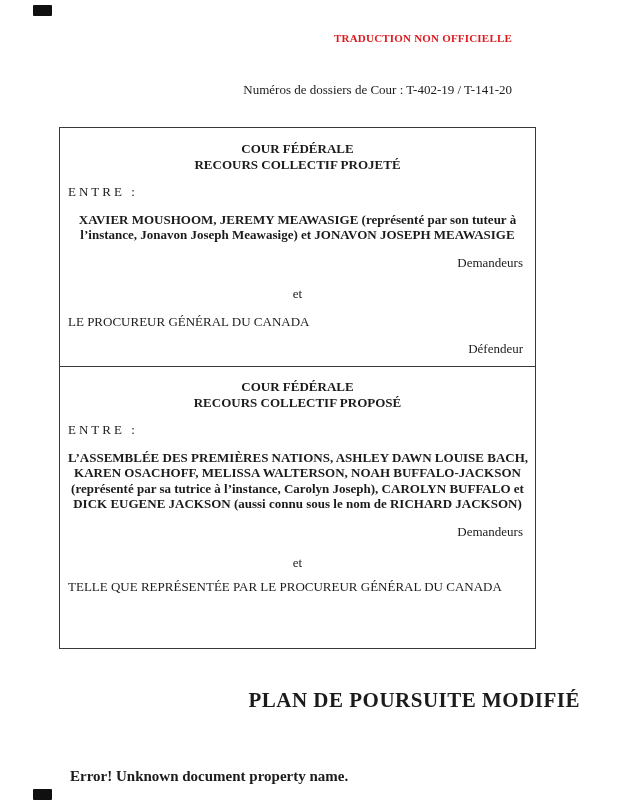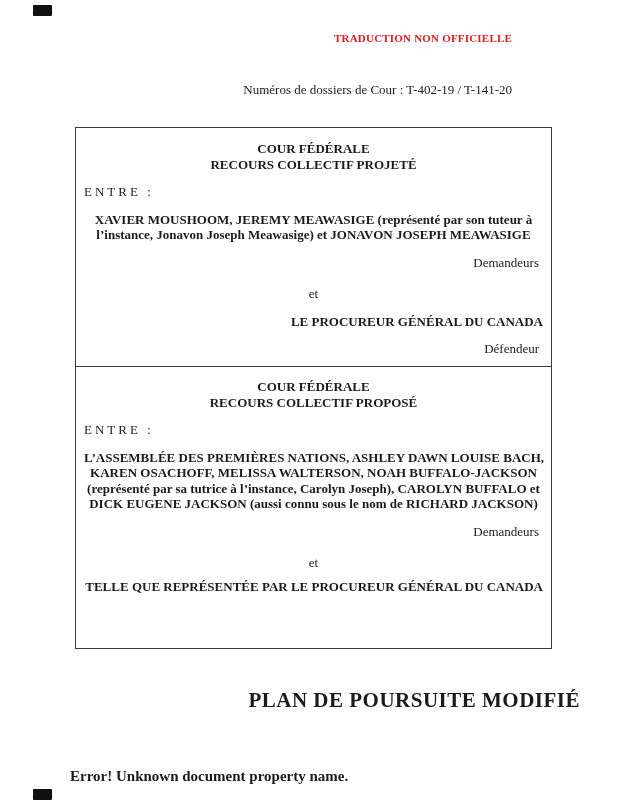--- a/index.html
+++ b/index.html
@@ -32,21 +32,21 @@
     color: #e0191f;
   }
   .file-numbers {
     position: absolute;
     top: 82px;
     right: 68px;
     font-size: 13px;
   }
   .style-box {
     position: absolute;
-    left: 75px;
+    left: 59px;
     top: 127px;
     width: 477px;
     height: 522px;
     box-sizing: border-box;
     border: 1px solid #3a3a3a;
   }
   .case {
     box-sizing: border-box;
     overflow: hidden;
     padding: 13px 8px 0 8px;
@@ -54,21 +54,21 @@
     line-height: 15.5px;
   }
   .case-1 { height: 239px; border-bottom: 1px solid #3a3a3a; }
   .case-2 { height: 281px; padding-top: 12px; }
   .case-header { text-align: center; font-weight: bold; }
   .between { margin-top: 12px; letter-spacing: 3px; }
   .parties { margin-top: 12px; text-align: center; font-weight: bold; }
   .parties div { white-space: nowrap; }
   .role { margin-top: 12px; text-align: right; padding-right: 4px; }
   .conjunction { margin-top: 16px; text-align: center; }
-  .defendant { margin-top: 12px; text-align: right; font-weight: bold; }
+  .defendant { margin-top: 12px; text-align: left; font-weight: normal; }
   .case-2 .defendant { margin-top: 8px; }
   .doc-title {
     position: absolute;
     top: 688px;
     left: 0;
     width: 100%;
     text-align: right;
     font-size: 21px;
     font-weight: bold;
     letter-spacing: 0.5px;

